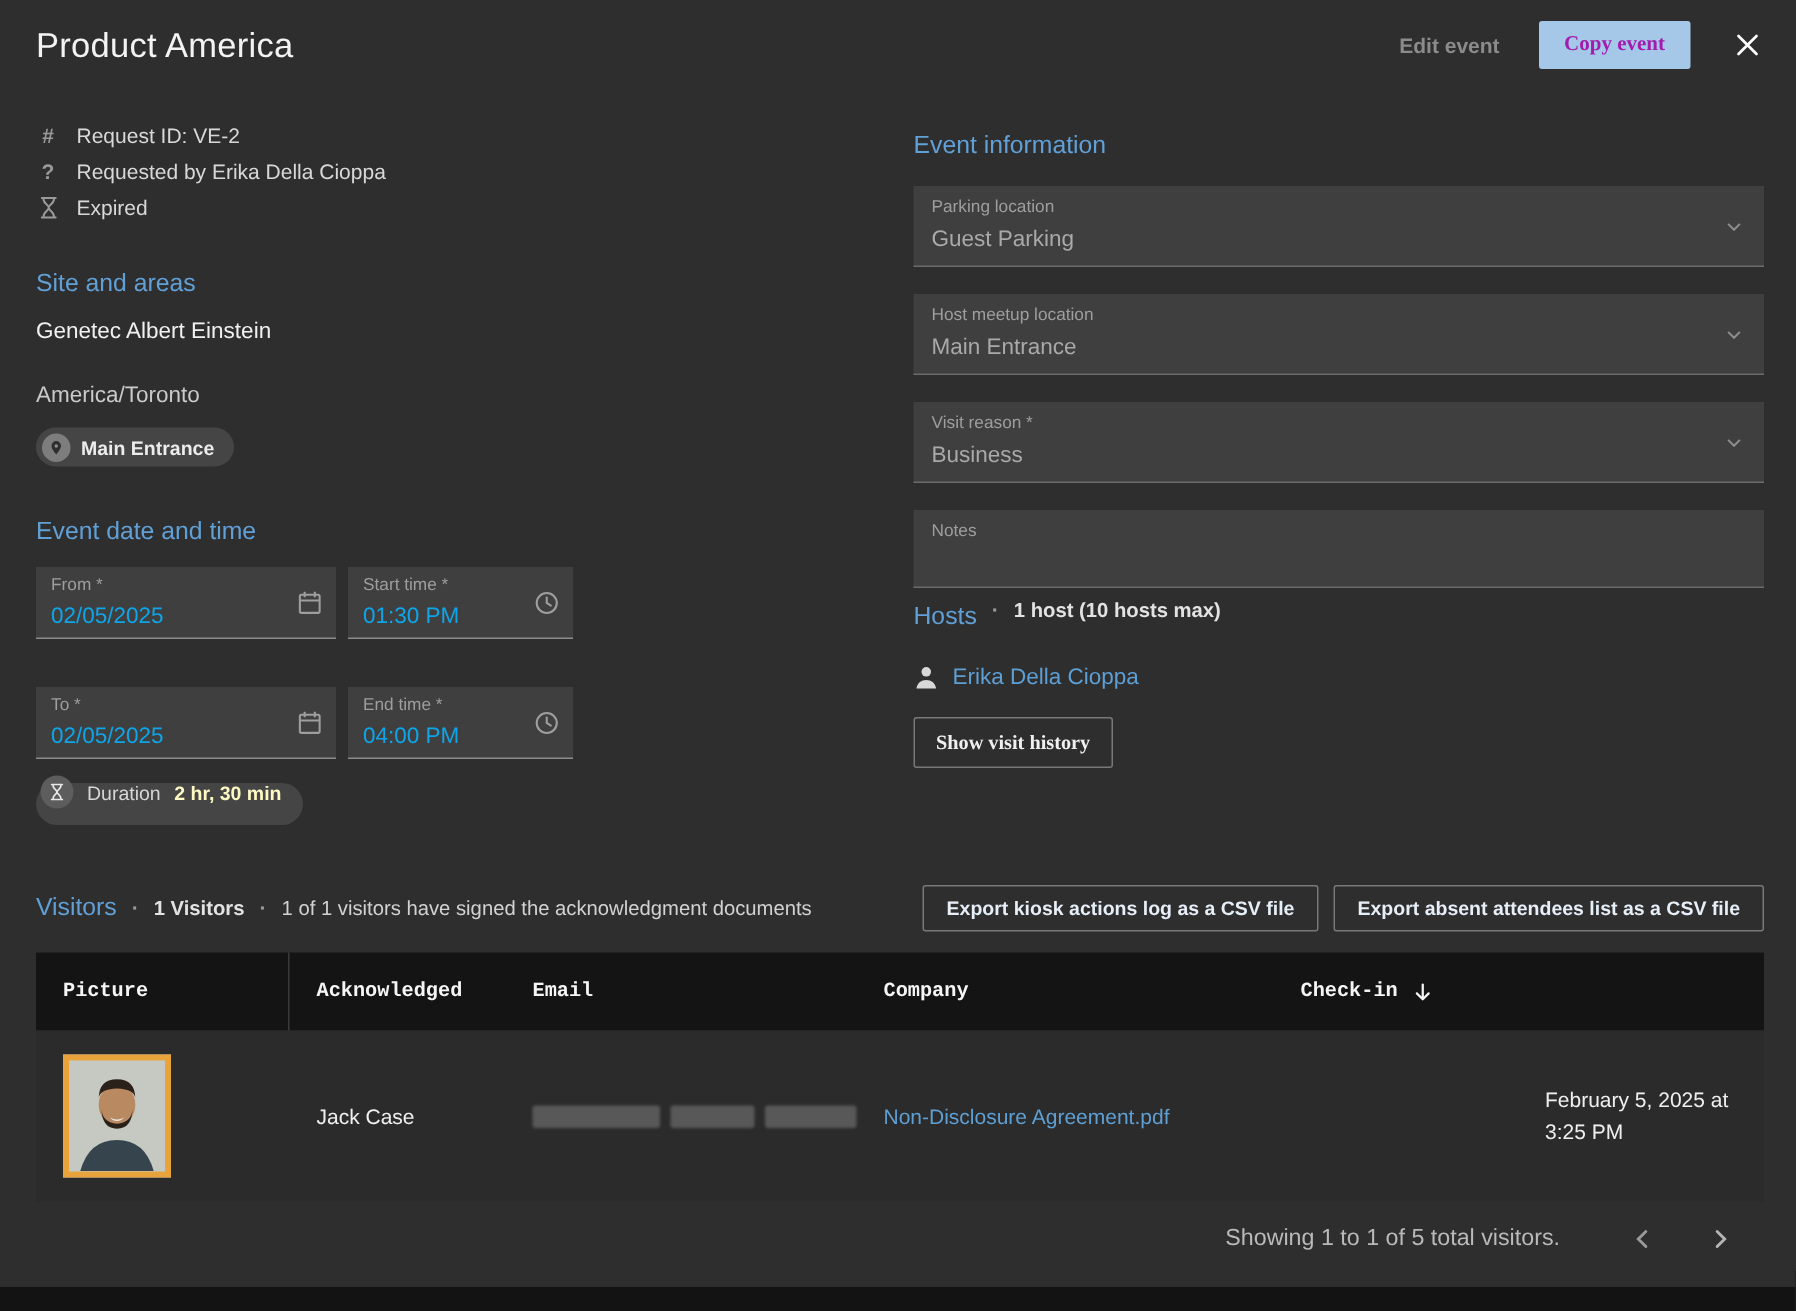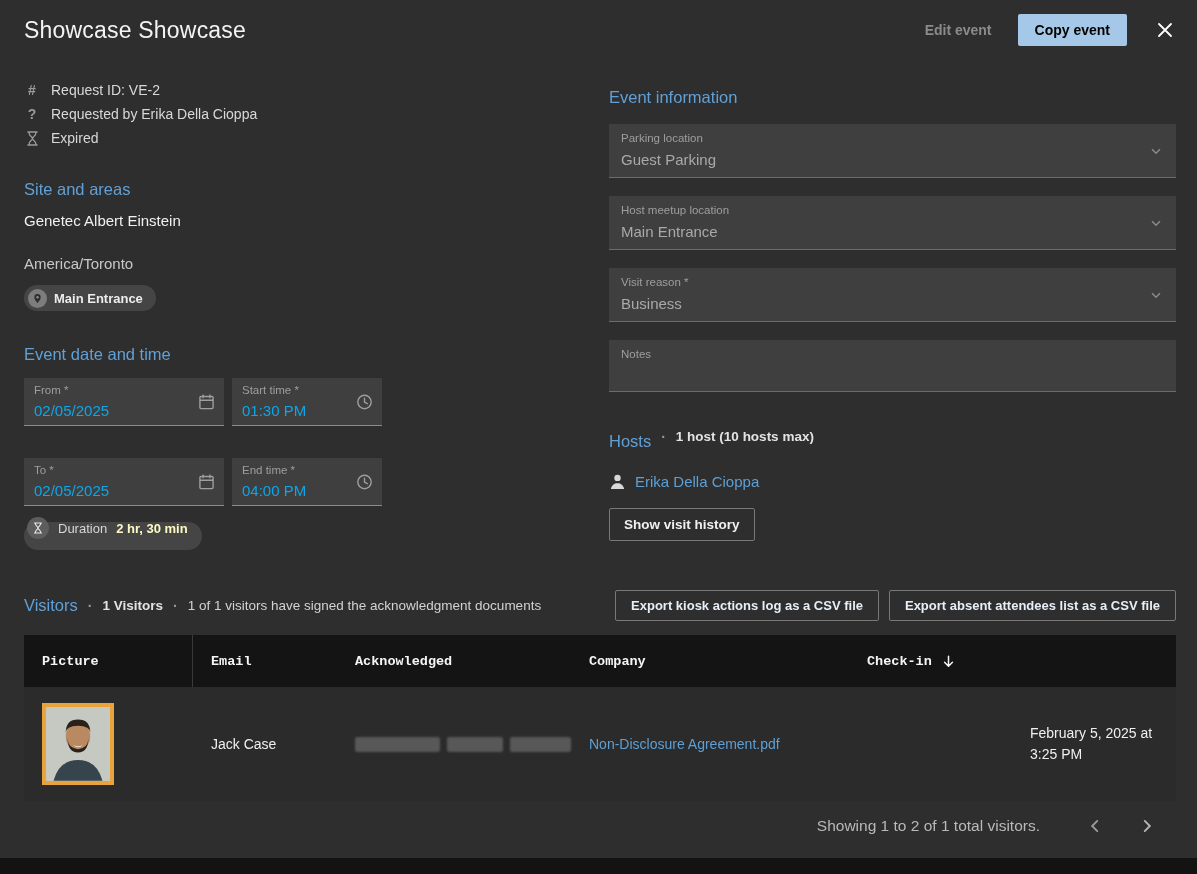--- a/index.html
+++ b/index.html
@@ -8,21 +8,21 @@
   .page {
     position:relative; width:1197px; height:874px; margin:0 auto;
     background:#2e2e2e; color:#e8e8e8; overflow:hidden;
   }
 
   
   .titlebar { display:flex; align-items:center; padding:14px 20px 0 24px; }
   .page-title { font-size:23px; font-weight:300; color:#f3f3f3; letter-spacing:.2px; }
   .titlebar-actions { margin-left:auto; display:flex; align-items:center; gap:26px; }
   .btn-text { background:none; border:none; color:#8b8b8b; font-size:14px; font-weight:600; cursor:pointer; font-family:inherit; }
-  .btn-primary { background:#a6c8e8; color:#000000; border:none; border-radius:2px; font-size:14px; font-weight:600; padding:8px 17px; cursor:pointer; font-family:Liberation Sans, sans-serif; }
+  .btn-primary { background:#a6c8e8; color:#a21caf; border:none; border-radius:2px; font-size:14px; font-weight:600; padding:8px 17px; cursor:pointer; font-family:Liberation Serif, serif; }
   .btn-close { background:none; border:none; cursor:pointer; display:flex; align-items:center; padding:2px; }
 
   
   .columns { display:grid; grid-template-columns:561px 567px; column-gap:24px; padding:0 21px 0 24px; margin-top:32px; }
 
   .detail-row { display:flex; align-items:center; gap:11px; height:24px; font-size:14px; color:#d8d8d8; }
   .d-icon { width:16px; text-align:center; color:#9a9a9a; font-size:14px; font-weight:700; flex:0 0 16px; display:flex; justify-content:center; }
 
   .section-heading { font-size:16.5px; font-weight:400; color:#61a0d6; }
   .mt30 { margin-top:30px; } .mt34 { margin-top:34px; }
@@ -47,28 +47,28 @@
 
   
   .col-right .section-heading { margin-top:10px; }
   .select { position:relative; height:54px; background:#3f3f3f; border-bottom:1px solid #6b6b6b; margin-top:18px; cursor:pointer; }
   .select:first-of-type { margin-top:17px; }
   .s-label { position:absolute; top:8px; left:12px; font-size:11.5px; color:#9e9e9e; }
   .s-value { position:absolute; bottom:9px; left:12px; font-size:15px; color:#a9a9a9; }
   .s-chevron { position:absolute; right:13px; top:50%; transform:translateY(-50%); }
   .notes { height:52px; }
 
-  .hosts-line { display:flex; align-items:center; gap:10px; margin-top:30px; }
+  .hosts-line { display:flex; align-items:center; gap:10px; }
   .inline-meta { font-size:13.5px; font-weight:600; color:#e3e3e3; }
   .dot::before { content:"\00B7"; color:#9a9a9a; font-weight:700; font-size:14px; }
 
   .host-row { display:flex; align-items:center; gap:9px; margin-top:22px; }
   .host-link { color:#5e9fd4; font-size:15px; cursor:pointer; }
 
-  .btn-outline { background:transparent; border:1px solid #787878; border-radius:2px; color:#f0f0f0; font-size:13.5px; font-weight:700; padding:8px 14px; cursor:pointer; font-family:Liberation Sans, sans-serif; margin-top:18px; }
+  .btn-outline { background:transparent; border:1px solid #787878; border-radius:2px; color:#f0f0f0; font-size:13.5px; font-weight:700; padding:8px 14px; cursor:pointer; font-family:Liberation Serif, serif; margin-top:18px; }
 
   
   .visitors { margin:40px 21px 0 24px; }
   .visitors-header { display:flex; align-items:center; }
   .visitors-title-group { display:flex; align-items:center; gap:10px; }
   .ack-text { font-size:13.5px; font-weight:400; color:#d2d2d2; }
   .export-buttons { margin-left:auto; display:flex; gap:10px; }
   .btn-export { background:transparent; border:1px solid #787878; border-radius:2px; color:#e6eff8; font-size:13px; font-weight:700; padding:7px 15px; cursor:pointer; font-family:inherit; }
 
   .table { margin-top:14px; }
@@ -92,21 +92,21 @@
   .bottom-band { position:absolute; left:0; right:0; bottom:0; height:16px; background:#131313; }
 
   svg { display:block; }
 </style>
 </head>
 <body>
 
 <div class="page">
 
   <header class="titlebar">
-    <h1 class="page-title">Showcase Showcase</h1>
+    <h1 class="page-title">Product America</h1>
     <div class="titlebar-actions">
       <button class="btn-text">Edit event</button>
       <button class="btn-primary">Copy event</button>
       <button class="btn-close">
         <svg width="20" height="20" viewBox="0 0 20 20">
             <path d="M4 4l12 12M16 4L4 16" stroke="#ffffff" stroke-width="1.8" fill="none" stroke-linecap="round"></path>
           </svg>
       </button>
     </div>
   </header>
@@ -257,24 +257,24 @@
         <button class="btn-export">Export absent attendees list as a CSV file</button>
       </div>
     </div>
 
     <div class="table">
       <div class="t-header">
         <div>
             <span>Picture</span>
           </div>
         <div>
+            <span>Acknowledged</span>
+          </div>
+        <div>
             <span>Email</span>
-          </div>
-        <div>
-            <span>Acknowledged</span>
           </div>
         <div>
             <span>Company</span>
           </div>
         <div>
           <span>Check-in</span>
           <svg width="15" height="15" viewBox="0 0 16 16">
               <path d="M8 2.5v10M3.8 8.8L8 13l4.2-4.2" stroke="#f5f5f5" stroke-width="1.6" fill="none" stroke-linecap="round" stroke-linejoin="round"></path>
             </svg>
         </div>
@@ -305,21 +305,21 @@
           <span class="doc-link">Non-Disclosure Agreement.pdf</span>
         </div>
         <div></div>
         <div class="checkin">
           <div>February 5, 2025 at</div>
           <div>3:25 PM</div>
         </div>
       </div>
 
       <div class="t-footer">
-        <span class="showing">Showing 1 to 2 of 1 total visitors.</span>
+        <span class="showing">Showing 1 to 1 of 5 total visitors.</span>
         <button class="pager-btn">
           <svg width="18" height="18" viewBox="0 0 16 16">
               <path d="M10 3.5L5.5 8 10 12.5" stroke="#9a9a9a" stroke-width="1.7" fill="none" stroke-linecap="round"></path>
             </svg>
         </button>
         <button class="pager-btn">
           <svg width="18" height="18" viewBox="0 0 16 16">
               <path d="M6 3.5L10.5 8 6 12.5" stroke="#b5b5b5" stroke-width="1.7" fill="none" stroke-linecap="round"></path>
             </svg>
         </button>

